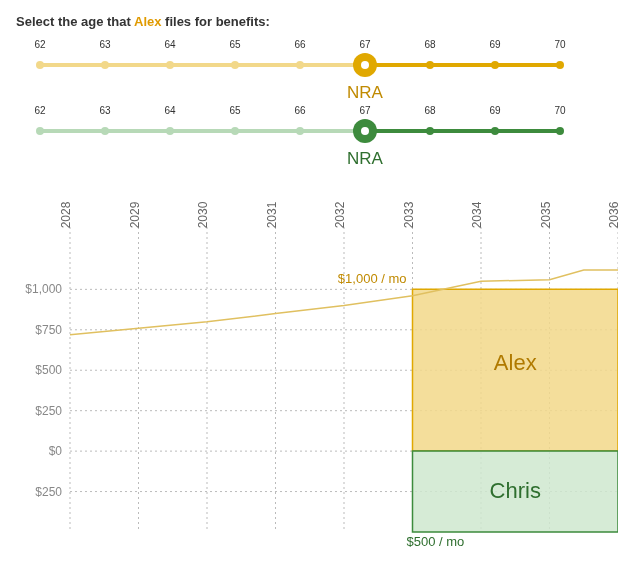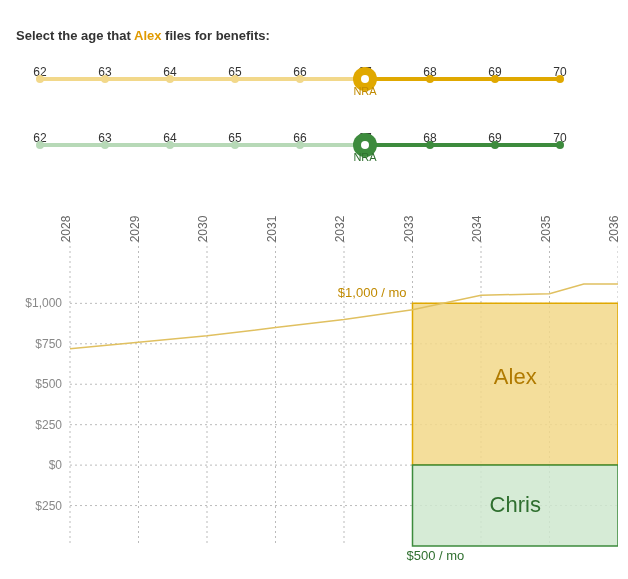--- a/index.html
+++ b/index.html
@@ -6,40 +6,40 @@
   body {
     margin: 0;
     padding: 10px;
     font-family: Arial, Helvetica, sans-serif;
     font-size: 13px;
     color: #333;
     width: 628px;
   }
   .prompt {
     font-weight: bold;
-    margin: 18px 0 6px 6px;
+    margin: 4px 0 6px 6px;
   }
   .name-alex { color: #E09A00; }
   .name-chris { color: #3D8B3D; }
 
   .slider-block {
     position: relative;
     margin: 0 0 18px 0;
   }
   .slider-scale {
     position: relative;
     height: 48px;
     margin: 0 30px;
     width: 520px;
   }
   .age-label {
     position: absolute;
-    top: 16px;
-    transform: translateX(-50%);
-    font-size: 12px;
+    top: 4px;
+    transform: translateX(-50%);
+    font-size: 10px;
     color: #333;
   }
   .track {
     position: absolute;
     top: 28px;
     left: 0;
     right: 0;
     height: 4px;
     border-radius: 2px;
   }
@@ -73,23 +73,23 @@
   .knob-alex { background: #E0A800; }
   .knob-chris { background: #3D8B3D; }
   .knob-hole {
     width: 8px;
     height: 8px;
     border-radius: 50%;
     background: #fff;
   }
   .nra-label {
     position: absolute;
-    top: 36px;
-    transform: translateX(-50%);
-    font-size: 11px;
+    top: 48px;
+    transform: translateX(-50%);
+    font-size: 17px;
   }
   .nra-alex { color: #C08A00; }
   .nra-chris { color: #2F6F2F; }
 
   
   .chart-wrap {
     position: relative;
     width: 608px;
     height: 380px;
     margin-top: 4px;

